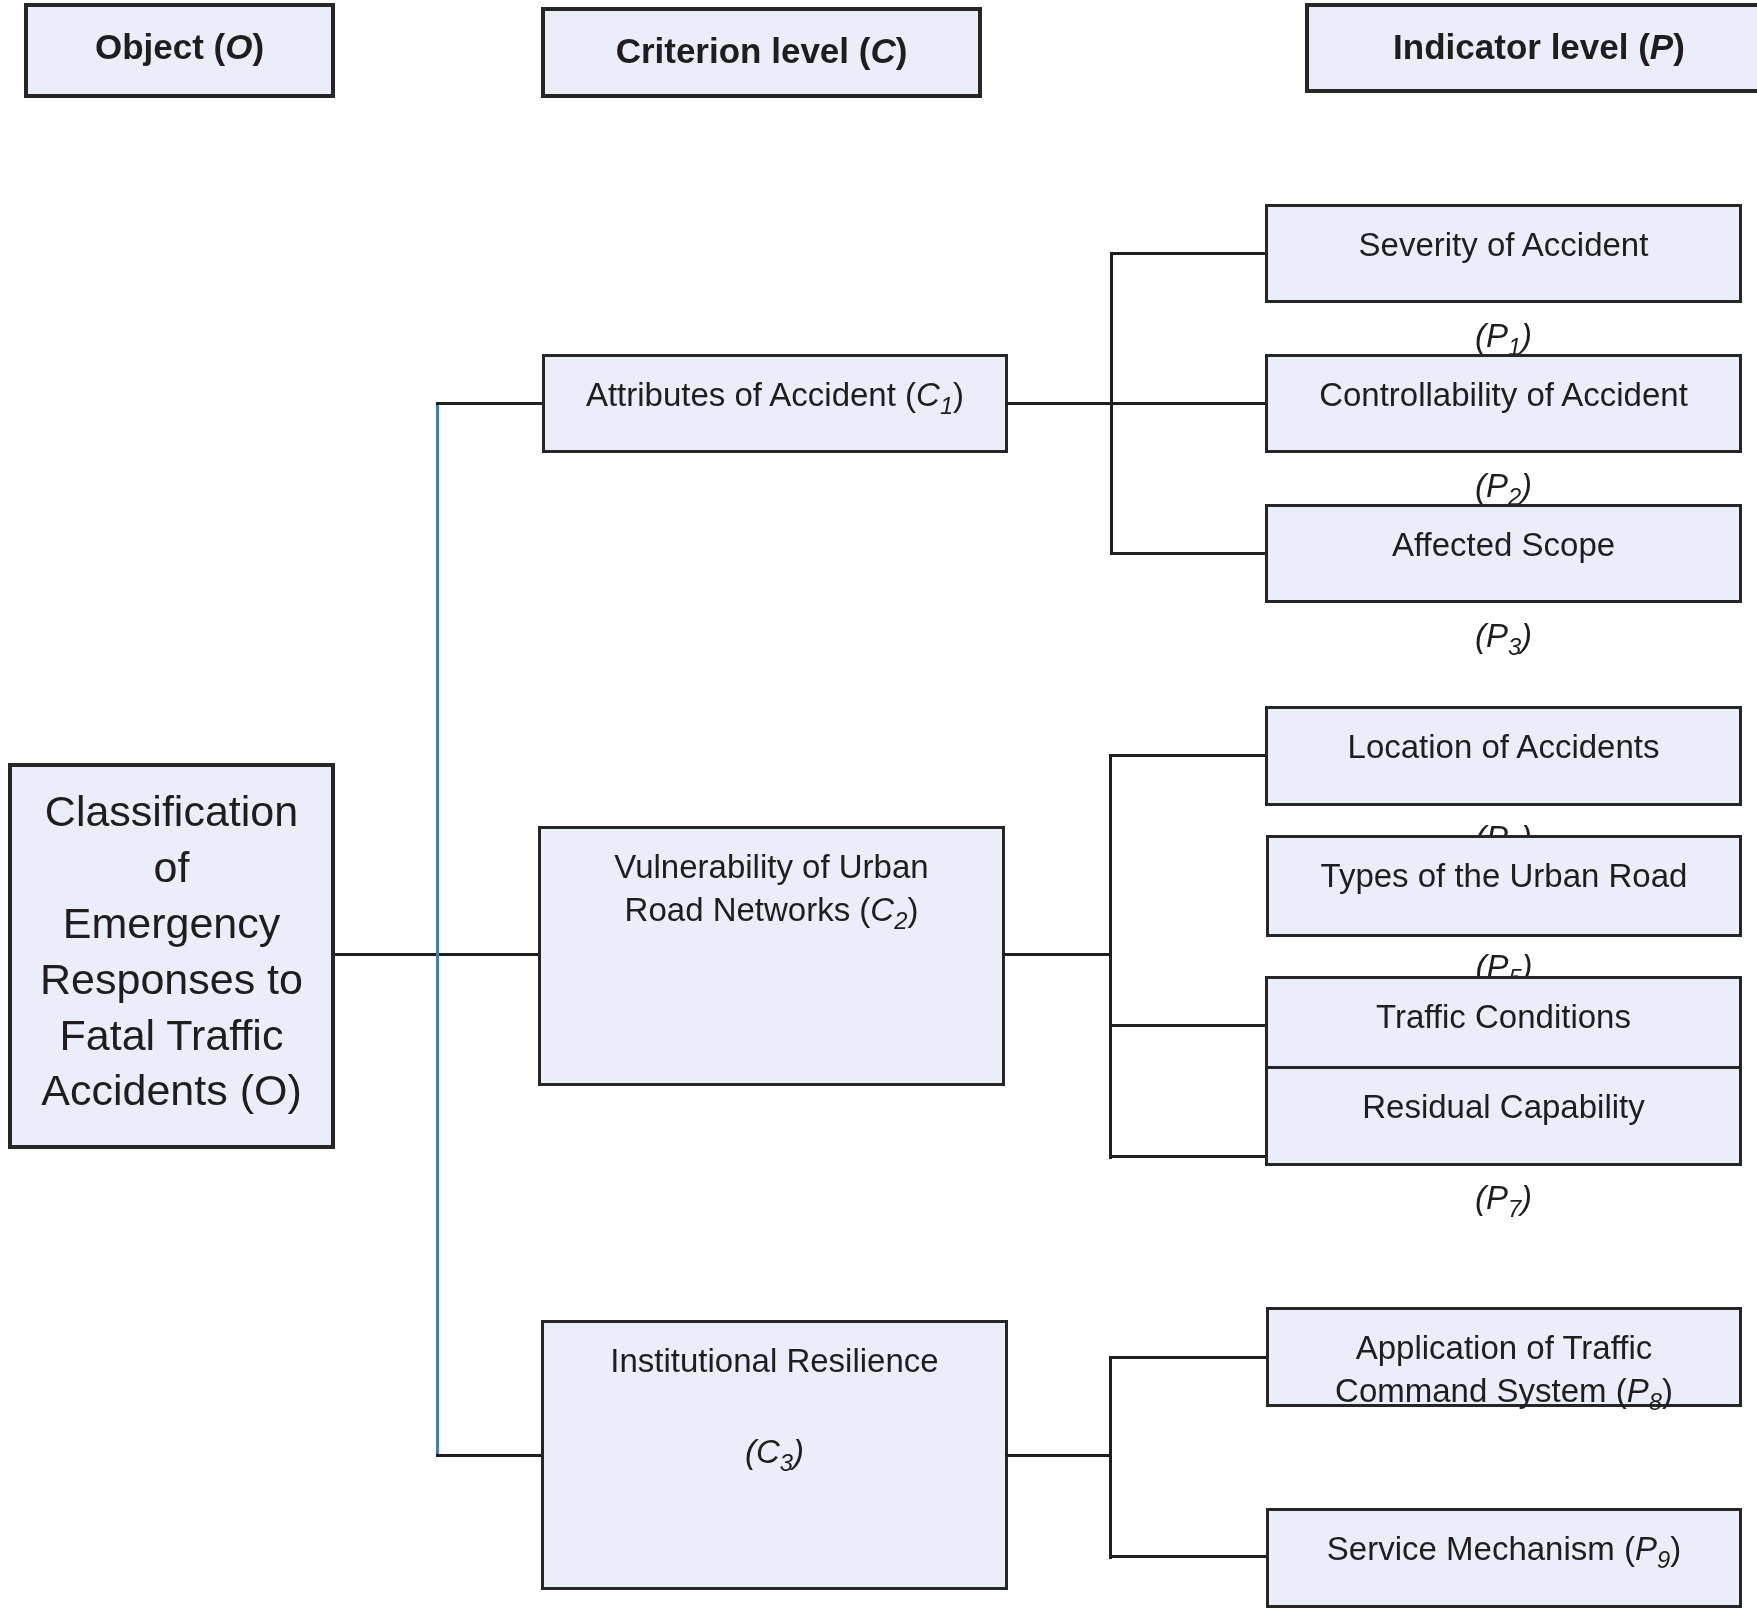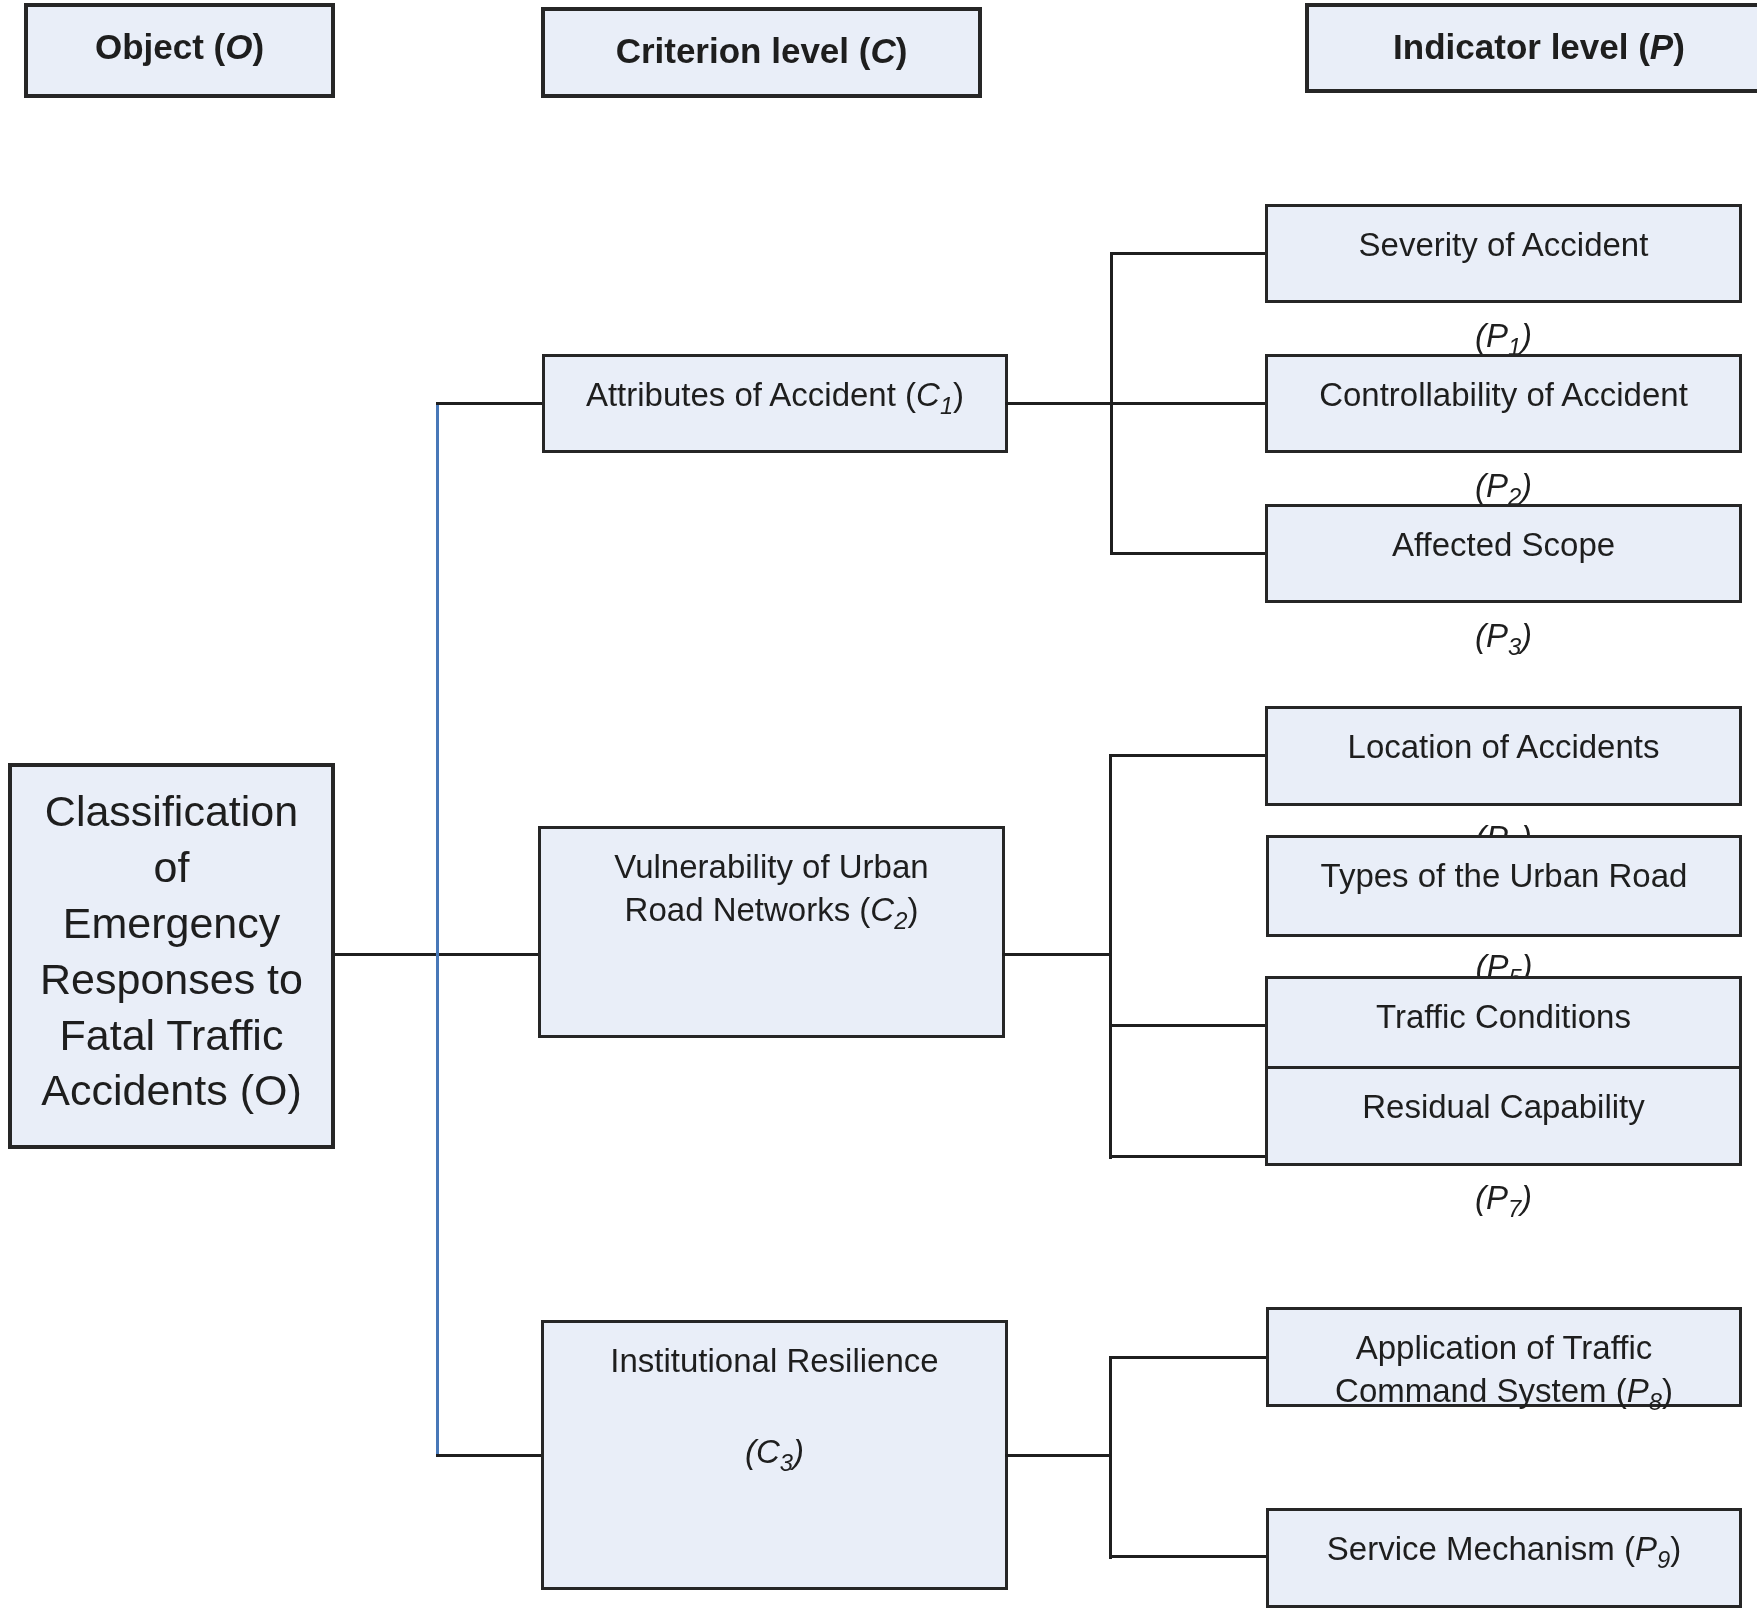--- a/index.html
+++ b/index.html
@@ -47,21 +47,21 @@
     <span class="ln">Emergency</span>
     <span class="ln">Responses to</span>
     <span class="ln">Fatal Traffic</span>
     <span class="ln">Accidents (O)</span>
   </div>
 
   <div class="box" style="left:542px;top:354px;width:466px;height:99px">
     <span class="ln"><span>Attributes of Accident (</span><i class="sym">C</i><sub>1</sub><span>)</span></span>
   </div>
 
-  <div class="box" style="left:538px;top:826px;width:467px;height:212px">
+  <div class="box" style="left:538px;top:826px;width:467px;height:260px">
     <span class="ln">Vulnerability of Urban</span>
     <span class="ln"><span>Road Networks (</span><i class="sym">C</i><sub>2</sub><span>)</span></span>
   </div>
 
   <div class="box" style="left:541px;top:1320px;width:467px;height:270px">
     <span class="ln">Institutional Resilience</span>
     <span class="ln code-line"><span>(</span><i class="sym">C</i><sub>3</sub><span>)</span></span>
   </div>
 
   <div class="box" style="left:1265px;top:204px;width:477px;height:99px">

